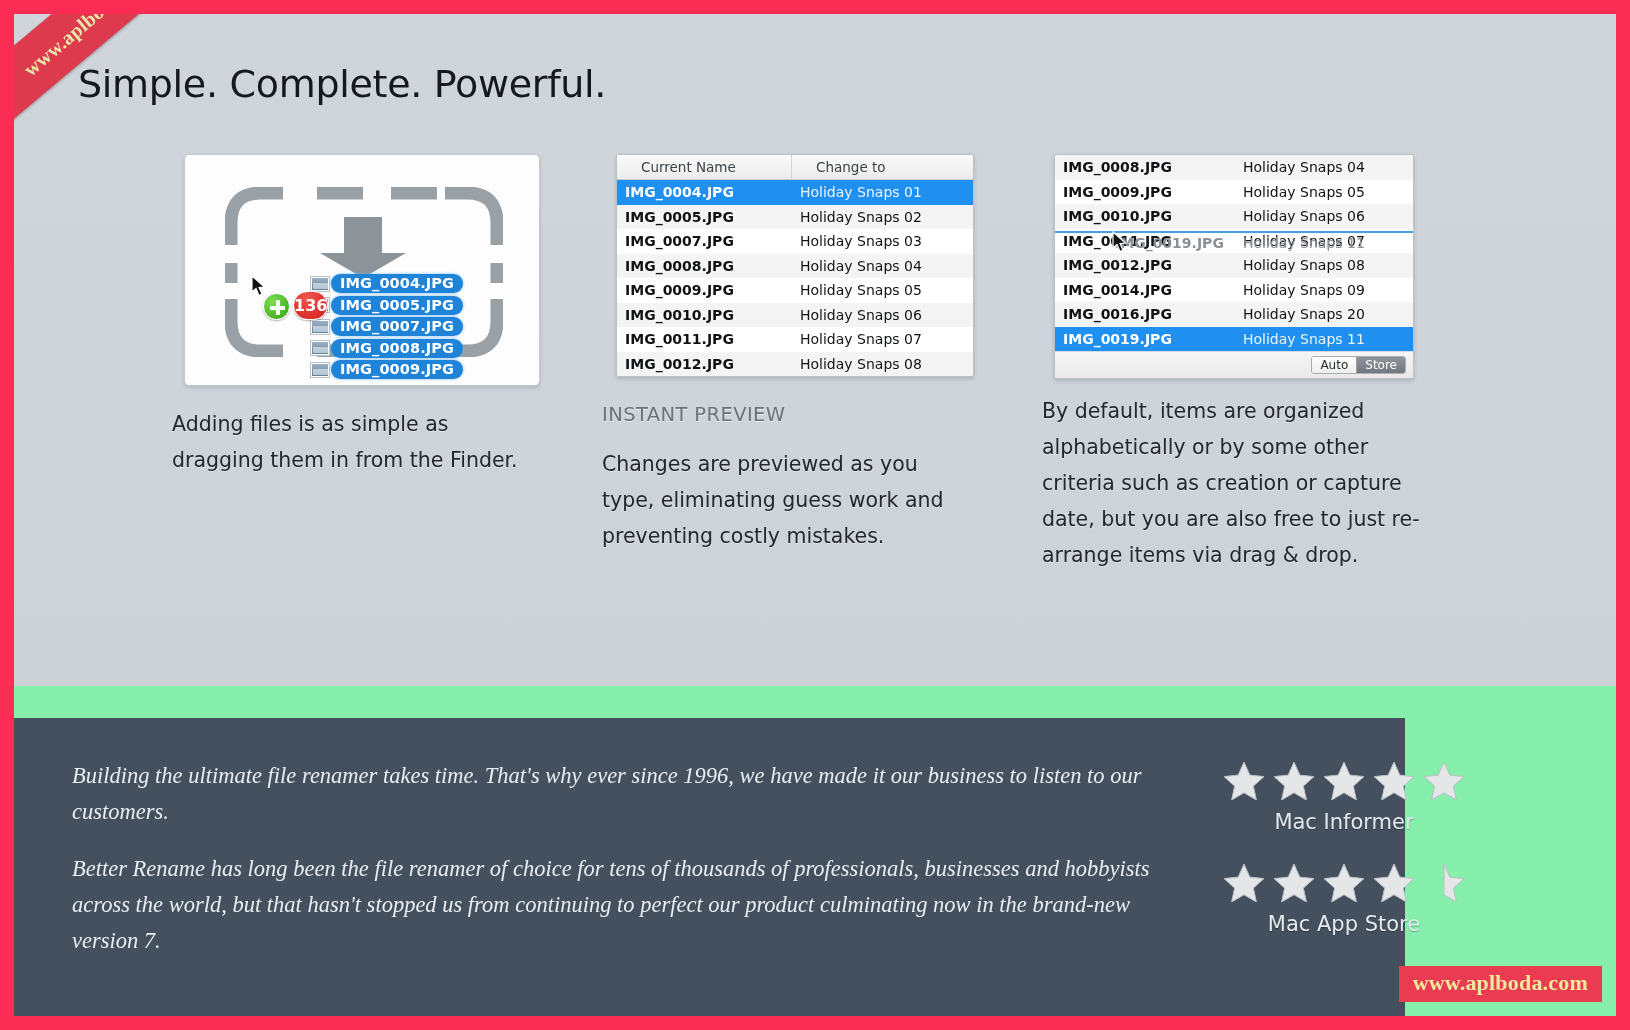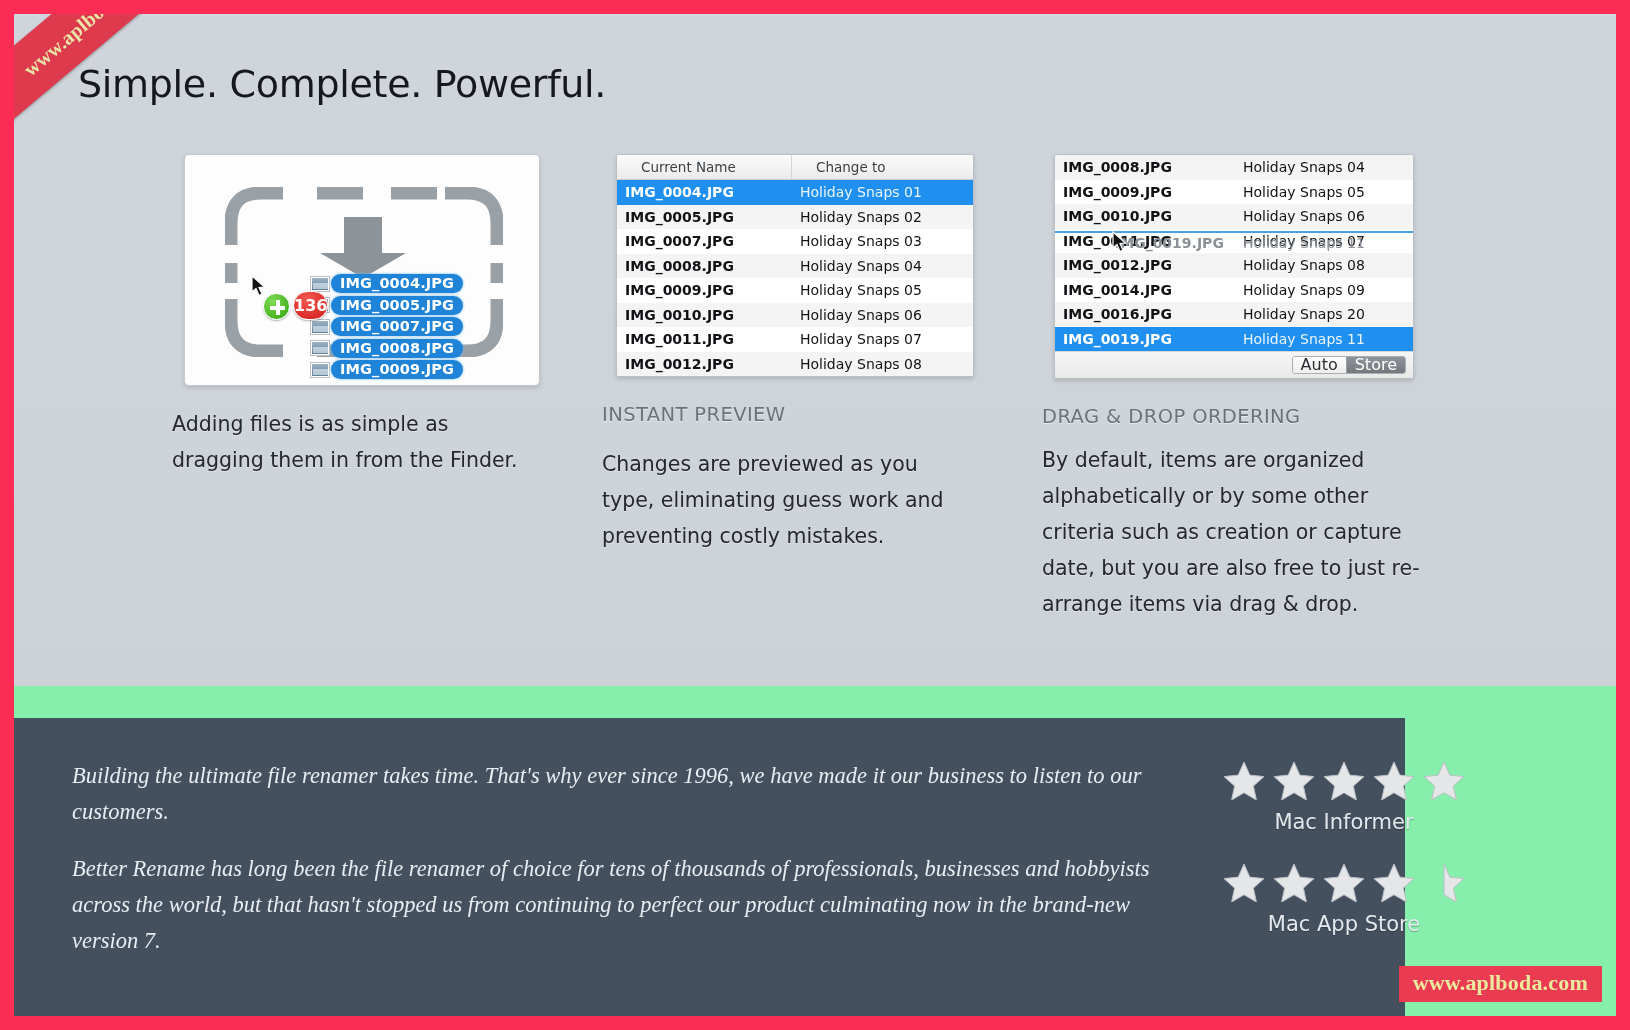--- a/index.html
+++ b/index.html
@@ -245,21 +245,21 @@
     display: flex;
     align-items: center;
     justify-content: flex-end;
     padding-right: 7px;
   }
   .seg {
     display: flex;
     border: 1px solid #a9aeb3;
     border-radius: 3px;
     overflow: hidden;
-    font-size: 16px;
+    font-size: 12px;
     height: 18px;
   }
   .seg > div {
     padding: 0 8px;
     display: flex;
     align-items: center;
     line-height: 1;
   }
   .seg .off { background: linear-gradient(180deg,#fdfdfd,#eeeeee); color: #2b2f33; }
   .seg .on  { background: linear-gradient(180deg,#8e9499,#72787d); color: #fff; border-left: 1px solid #9aa0a5; }
@@ -501,21 +501,20 @@
         </div>
 
         <div class="tfooter">
           <div class="seg">
             <div class="off">Auto</div>
             <div class="on">Store</div>
           </div>
         </div>
       </div>
 
-      <div class="col-heading" style="margin-top:26px;margin-left:8px">DRAG &amp; DROP ORDERING</div>
       <div class="col-body" style="margin-top:14px;margin-left:8px;width:390px">By default, items are organized alphabetically or by some other criteria such as creation or capture date, but you are also free to just re-arrange items via drag &amp; drop.</div>
     </div>
   </div>
 
   <div class="dark-area">
 
     <div class="quote q1">Building the ultimate file renamer takes time. That's why ever since 1996, we have made it our business to listen to our customers.</div>
     <div class="quote q2">Better Rename has long been the file renamer of choice for tens of thousands of professionals, businesses and hobbyists across the world, but that hasn't stopped us from continuing to perfect our product culminating now in the brand-new version 7.</div>
 
     <div class="ratings">

